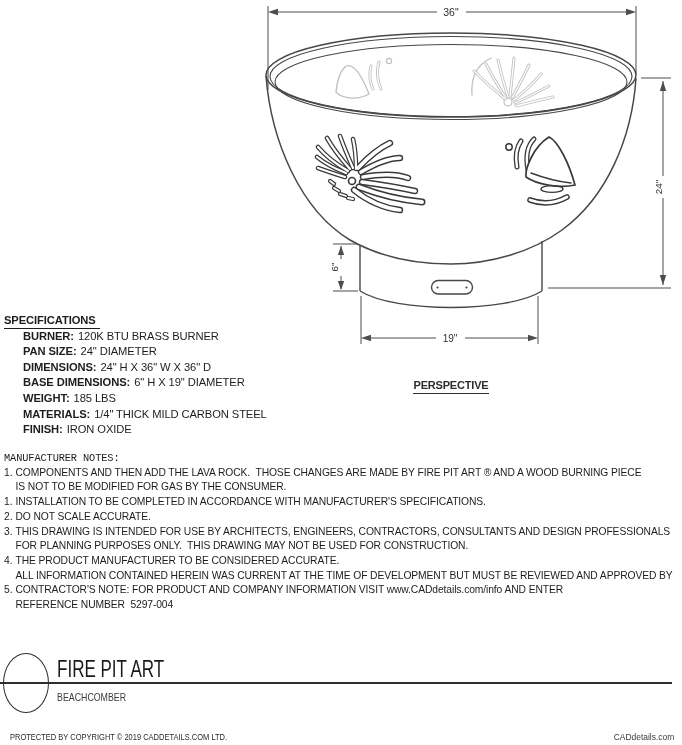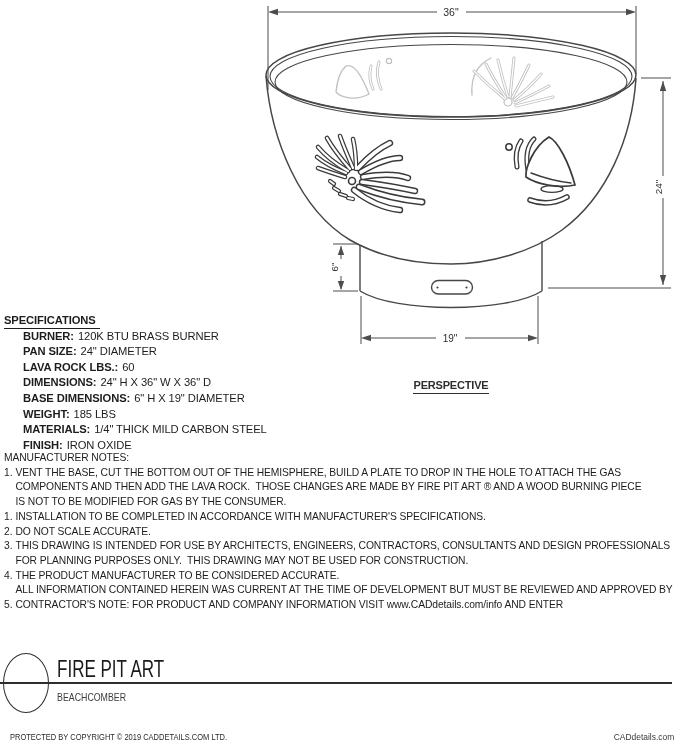--- a/index.html
+++ b/index.html
@@ -9,21 +9,21 @@
   .drawing{position:absolute;left:0;top:0;width:682px;height:400px;}
   svg text{font-family:"Liberation Sans",sans-serif;fill:#2e2e2e;}
   
   .specs{position:absolute;left:4px;top:314px;font-size:11.2px;letter-spacing:-0.1px;}
   .spec-title{font-weight:bold;display:inline-block;border-bottom:1.2px solid #1d1d1d;
               padding-right:4px;height:14.3px;text-align:right;}
   .spec-row{height:15.6px;white-space:pre;}
   .spec-row b{font-weight:bold;padding-left:19px;}
   .spec-value{margin-left:4px;}
   .notes{position:absolute;left:4px;top:451px;font-size:10.3px;letter-spacing:-0.1px;line-height:14.7px;}
-  .notes-heading{white-space:pre;}
+  .notes-heading{white-space:pre;font-family:Liberation Mono, monospace;}
   .note-item{display:flex;}
   .note-num{width:11.5px;flex:0 0 11.5px;}
   .note-line{white-space:pre;}
   
   .logo-circle{position:absolute;left:3px;top:653px;width:46px;height:60px;
                border:1.6px solid #2e2e2e;border-radius:50%;box-sizing:border-box;background:transparent;}
   .brand-rule{position:absolute;left:0;top:682px;width:672px;height:1.8px;background:#2e2e2e;}
   .brand{position:absolute;left:57px;top:656px;font-size:23px;white-space:pre;
          transform:scaleX(0.74);transform-origin:left top;color:#1a1a1a;}
   .product{position:absolute;left:57px;top:691px;font-size:10.5px;white-space:pre;
@@ -189,34 +189,32 @@
     <text x="450" y="341.5" font-size="10" text-anchor="middle">19"</text>
 
     <text x="451" y="389" font-size="11" font-weight="bold" letter-spacing="-0.2" text-anchor="middle">PERSPECTIVE</text>
     <line x1="413" y1="393.5" x2="489" y2="393.5" stroke="#2e2e2e" stroke-width="1.2"></line>
   </svg>
 
   <div class="specs">
     <div class="spec-row"><span class="spec-title">SPECIFICATIONS</span></div>
     <div class="spec-row"><b>BURNER:</b><span class="spec-value">120K BTU BRASS BURNER</span></div>
     <div class="spec-row"><b>PAN SIZE:</b><span class="spec-value">24" DIAMETER</span></div>
-    <div class="spec-row"><b>LAVA ROCK LBS.:</b><span class="spec-value">60</span></div>
     <div class="spec-row"><b>DIMENSIONS:</b><span class="spec-value">24" H X 36" W X 36" D</span></div>
     <div class="spec-row"><b>BASE DIMENSIONS:</b><span class="spec-value">6" H X 19" DIAMETER</span></div>
     <div class="spec-row"><b>WEIGHT:</b><span class="spec-value">185 LBS</span></div>
     <div class="spec-row"><b>MATERIALS:</b><span class="spec-value">1/4" THICK MILD CARBON STEEL</span></div>
     <div class="spec-row"><b>FINISH:</b><span class="spec-value">IRON OXIDE</span></div>
   </div>
 
   <div class="notes">
     <div class="notes-heading">MANUFACTURER NOTES:</div>
     <div class="note-item">
       <span class="note-num">1.</span>
       <div>
-        <div class="note-line">VENT THE BASE, CUT THE BOTTOM OUT OF THE HEMISPHERE, BUILD A PLATE TO DROP IN THE HOLE TO ATTACH THE GAS</div>
         <div class="note-line">COMPONENTS AND THEN ADD THE LAVA ROCK.  THOSE CHANGES ARE MADE BY FIRE PIT ART ® AND A WOOD BURNING PIECE</div>
         <div class="note-line">IS NOT TO BE MODIFIED FOR GAS BY THE CONSUMER.</div>
       </div>
     </div>
     <div class="note-item">
       <span class="note-num">1.</span>
       <div>
           <div class="note-line">INSTALLATION TO BE COMPLETED IN ACCORDANCE WITH MANUFACTURER'S SPECIFICATIONS.</div>
         </div>
     </div>
@@ -237,20 +235,21 @@
       <span class="note-num">4.</span>
       <div>
         <div class="note-line">THE PRODUCT MANUFACTURER TO BE CONSIDERED ACCURATE.</div>
         <div class="note-line">ALL INFORMATION CONTAINED HEREIN WAS CURRENT AT THE TIME OF DEVELOPMENT BUT MUST BE REVIEWED AND APPROVED BY</div>
       </div>
     </div>
     <div class="note-item">
       <span class="note-num">5.</span>
       <div>
         <div class="note-line">CONTRACTOR'S NOTE: FOR PRODUCT AND COMPANY INFORMATION VISIT www.CADdetails.com/info AND ENTER</div>
+        <div class="note-line">REFERENCE NUMBER  5297-004</div>
       </div>
     </div>
   </div>
 
   <div class="logo-circle"></div>
   <div class="brand-rule"></div>
   <div class="brand">FIRE PIT ART</div>
   <div class="product">BEACHCOMBER</div>
 
   <div class="footer-copy">PROTECTED BY COPYRIGHT © 2019 CADDETAILS.COM LTD.</div>

